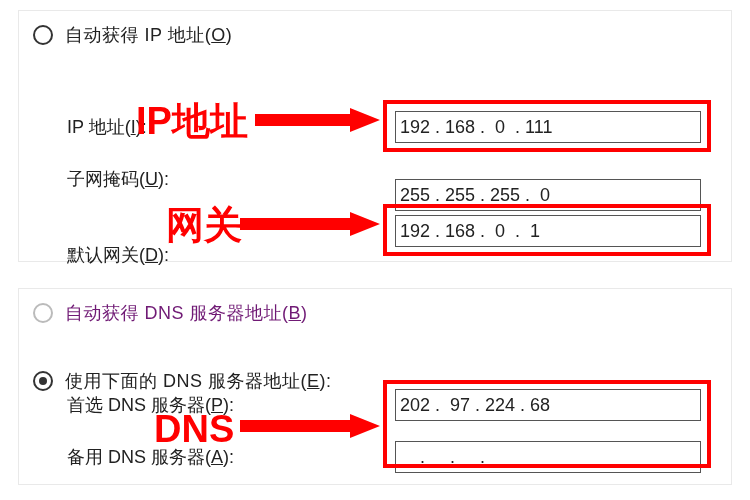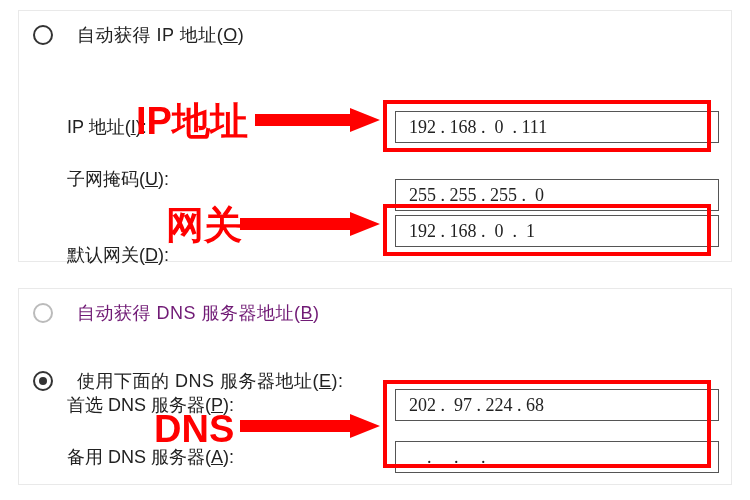--- a/index.html
+++ b/index.html
@@ -20,21 +20,21 @@
   border: 1px solid #e9e9e9;
 }
 #ip-panel { top: 10px; height: 250px; }
 #dns-panel { top: 288px; height: 195px; }
 
 .radio-row {
   position: absolute;
   left: 14px;
   display: flex;
   align-items: center;
-  gap: 24px;
+  gap: 12px;
 }
 .radio {
   width: 16px; height: 16px;
   border: 2px solid #333;
   border-radius: 50%;
   display: inline-flex;
   align-items: center;
   justify-content: center;
   background: #fff;
 }
@@ -52,24 +52,24 @@
 .field-label {
   position: absolute;
   left: 48px;
 }
 .ip-box {
   position: absolute;
   left: 376px;
   width: 296px;
   height: 26px;
   border: 1px solid #555;
-  font-family: Liberation Serif, serif;
+  font-family: Liberation Sans, sans-serif;
   font-size: 18px;
   letter-spacing: 0px;
-  padding: 2px 13px;
+  padding: 2px 4px;
   display: flex;
   align-items: center;
   white-space: pre;
 }
 .hl-box {
   position: absolute;
   border: 4px solid #ff0000;
 }
 .anno {
   position: absolute;

